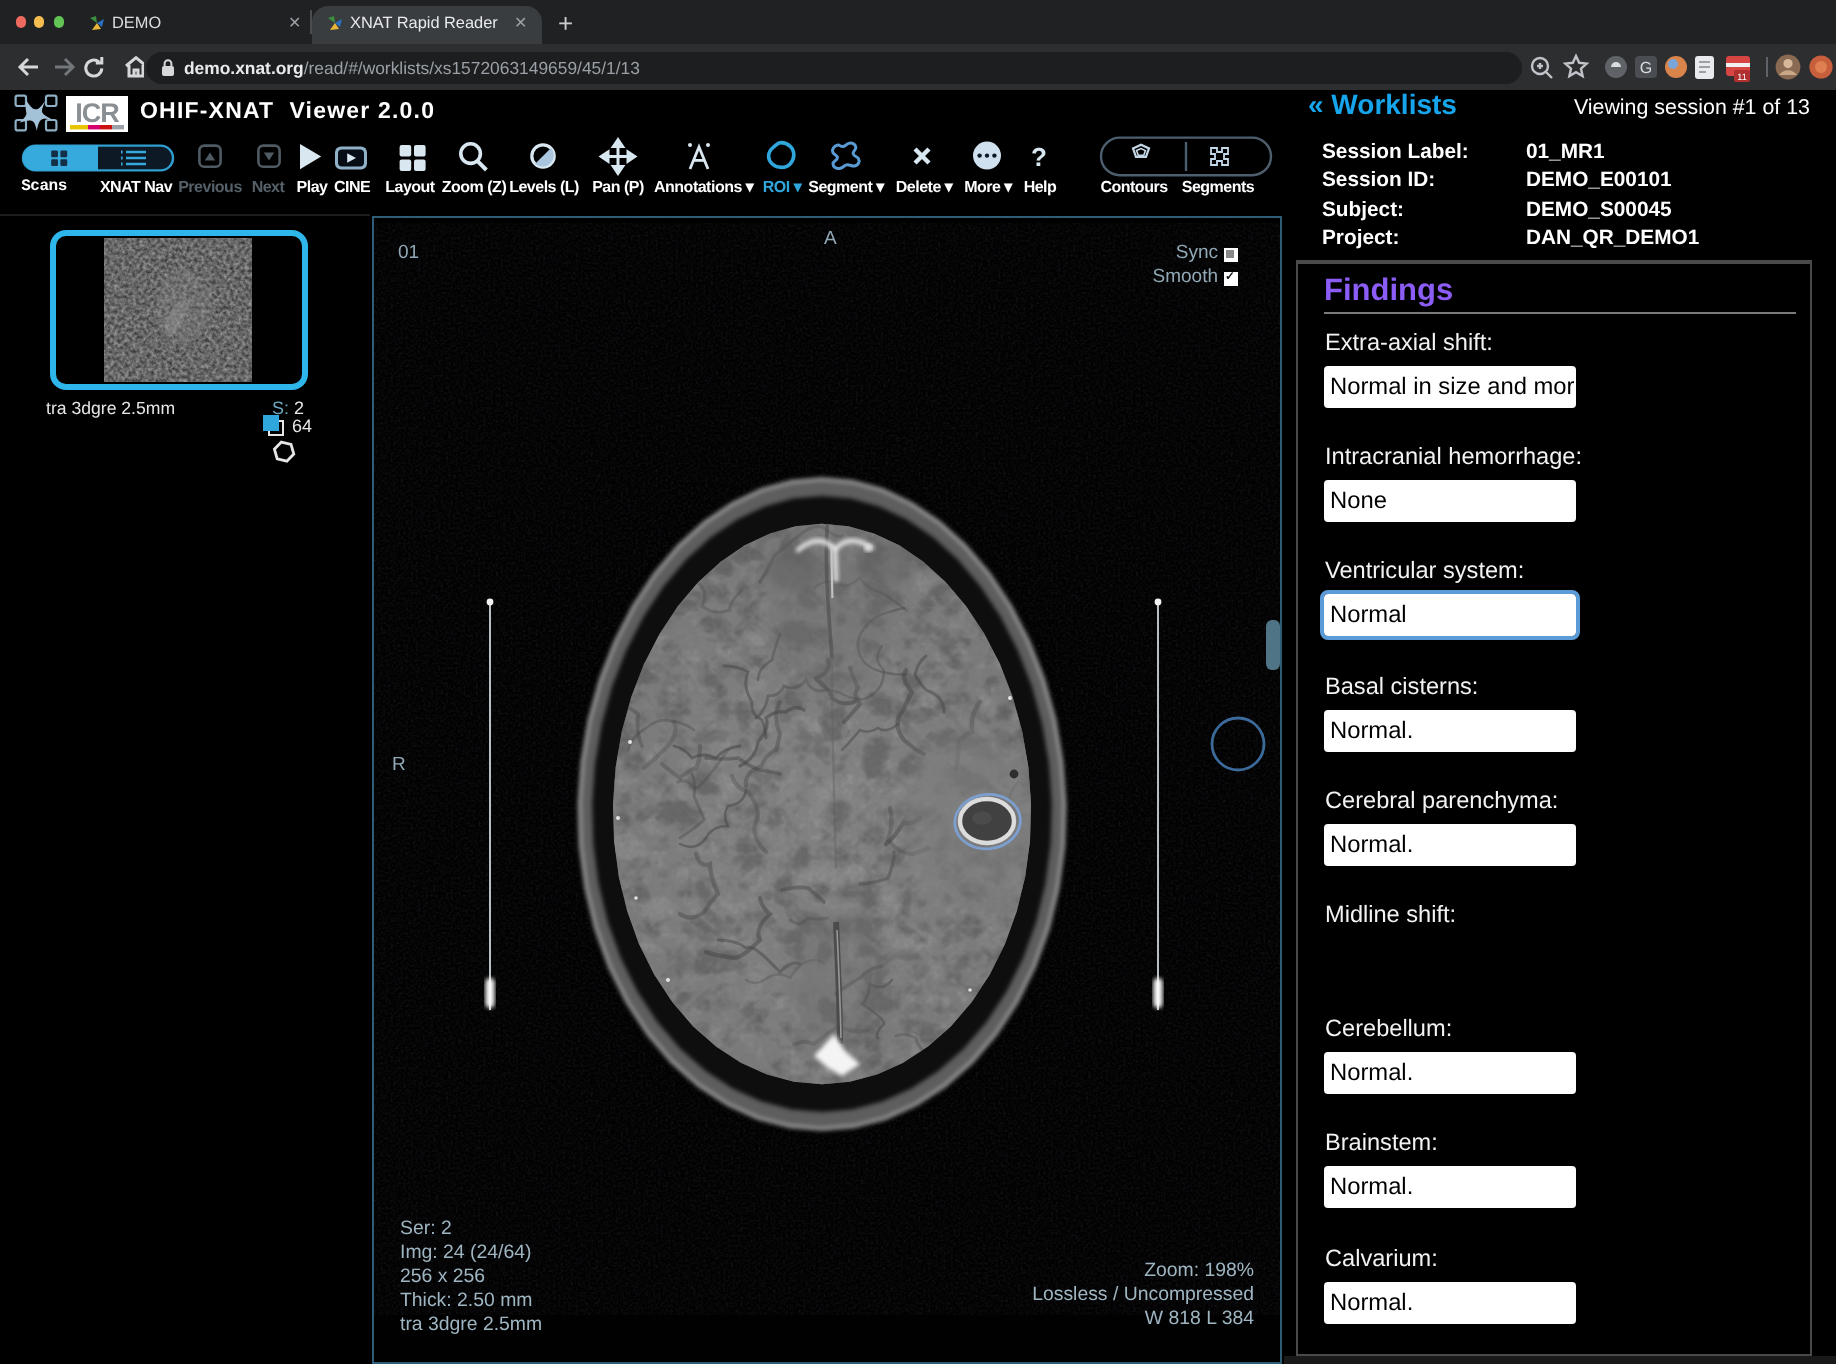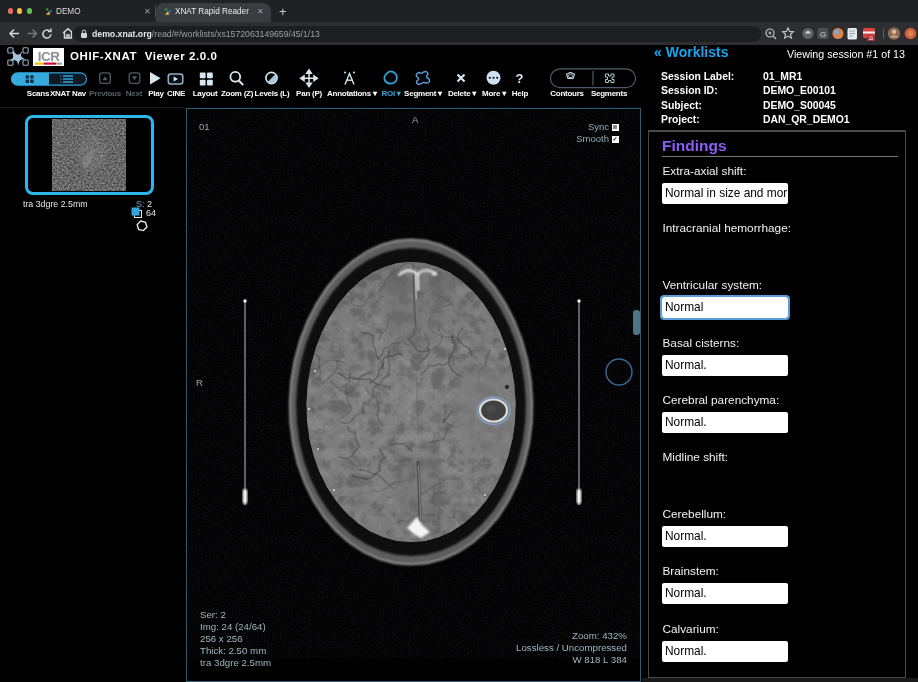--- a/index.html
+++ b/index.html
@@ -227,21 +227,21 @@
       <text x="519.5" y="83" font-size="13" font-weight="bold" fill="#d9e7f1" text-anchor="middle" font-family="Liberation Sans, sans-serif">?</text>
 
       <rect x="550.5" y="68.8" width="85" height="18.8" rx="9.4" fill="none" stroke="#4d5f6e" stroke-width="1.2"></rect>
       <path d="M593 71 v14.5" stroke="#4d5f6e" stroke-width="1.2"></path>
       <g stroke="#c4d8e8" stroke-width="1.1" fill="none">
         <path d="M566.5 74.2 l4,-1.8 4,1.8 -1.5,4.2 -5,0 Z"></path>
         <path d="M568.3 75.3 l2.2,-1 2.2,1 -0.8,2.3 -2.8,0 Z" stroke-width="0.8"></path>
         <path d="M605.5 74 h3 v2 h2.5 v-2 h3 v3 h-2 v2.5 h2 v3 h-3 v-2 h-2.5 v2 h-3 v-3 h2 v-2.5 h-2 Z" stroke-width="0.9"></path>
       </g>
     </svg>
-    <div class="tlab abs" style="left:20px;width:36px;">Scans</div>
+    <div class="tlab abs" style="left:4px;width:36px;font-family:Liberation Mono, monospace;">Scans</div>
     <div class="tlab abs" style="left:44px;width:48px;">XNAT Nav</div>
     <div class="tlab abs dis" style="left:85px;width:40px;">Previous</div>
     <div class="tlab abs dis" style="left:120px;width:28px;">Next</div>
     <div class="tlab abs" style="left:144px;width:24px;">Play</div>
     <div class="tlab abs" style="left:163px;width:26px;">CINE</div>
     <div class="tlab abs" style="left:188px;width:34px;">Layout</div>
     <div class="tlab abs" style="left:215px;width:44px;">Zoom (Z)</div>
     <div class="tlab abs" style="left:250px;width:44px;">Levels (L)</div>
     <div class="tlab abs" style="left:290px;width:38px;">Pan (P)</div>
     <div class="tlab abs" style="left:327px;width:48px;">Annotations ▾</div>
@@ -429,41 +429,42 @@
     <div class="abs" style="left:424.5px;top:26.5px;width:7px;height:7px;background:#fff;font-size:6px;color:#111;line-height:7px;text-align:center;font-weight:bold;">✓</div>
     <div class="ovl" style="left:9px;top:268px;">R</div>
     <div id="botleft" class="ovl2" style="left:13px;top:500px;">
       <div>Ser: 2</div>
         <div>Img: 24 (24/64)</div>
         <div>256 x 256</div>
       <div>Thick: 2.50 mm</div>
         <div>tra 3dgre 2.5mm</div>
     </div>
     <div id="botright" class="ovl2" style="right:13px;top:521px;">
-      <div>Zoom: 432%</div>
+      <div>Zoom: 198%</div>
         <div>Lossless / Uncompressed</div>
         <div>W 818 L 384</div>
     </div>
     <div id="vpscroll"></div>
   </div>
 
   <div id="rightpanel" class="abs">
     <div id="worklists" class="abs">« Worklists</div>
     <div id="viewingsess" class="abs">Viewing session #1 of 13</div>
     <div class="sessrow abs" style="top:25.5px;">Session Label:<span>01_MR1</span></div>
     <div class="sessrow abs" style="top:40px;">Session ID:<span>DEMO_E00101</span></div>
     <div class="sessrow abs" style="top:54.5px;">Subject:<span>DEMO_S00045</span></div>
     <div class="sessrow abs" style="top:69px;">Project:<span>DAN_QR_DEMO1</span></div>
     <div class="abs" style="left:0;top:633px;width:276px;height:4px;background:#191919;"></div>
     <div id="findings" class="abs">
       <div id="ftitle" class="abs">Findings</div>
       <div id="fhr" class="abs"></div>
       <div class="flabel abs" style="top:32px;">Extra-axial shift:</div>
       <div class="finput abs" style="top:51px;">Normal in size and morph</div>
       <div class="flabel abs" style="top:89.2px;">Intracranial hemorrhage:</div>
+      <div class="finput abs" style="top:108.2px;">None</div>
       <div class="flabel abs" style="top:146.4px;">Ventricular system:</div>
       <div class="finput abs focus" style="top:165.4px;">Normal</div>
       <div class="flabel abs" style="top:203.6px;">Basal cisterns:</div>
       <div class="finput abs" style="top:222.6px;">Normal.</div>
       <div class="flabel abs" style="top:260.8px;">Cerebral parenchyma:</div>
       <div class="finput abs" style="top:279.8px;">Normal.</div>
       <div class="flabel abs" style="top:318px;">Midline shift:</div>
       <div class="flabel abs" style="top:375.2px;">Cerebellum:</div>
       <div class="finput abs" style="top:394.2px;">Normal.</div>
       <div class="flabel abs" style="top:432.4px;">Brainstem:</div>

